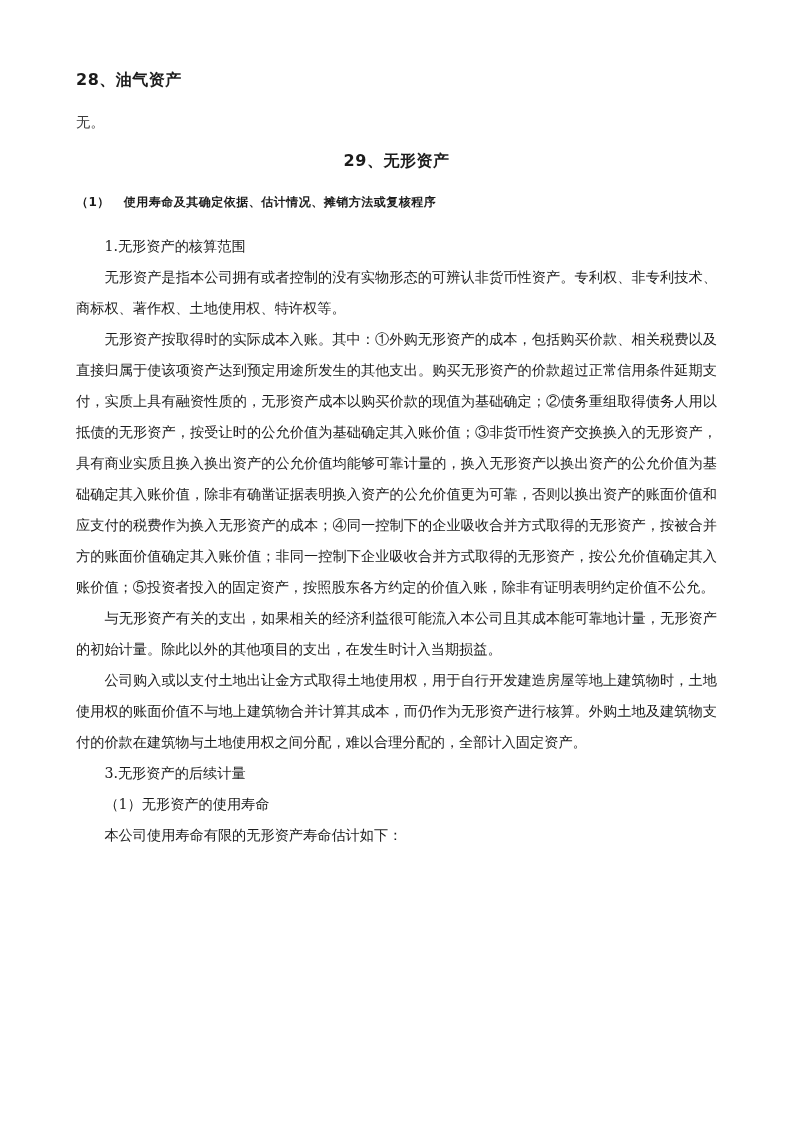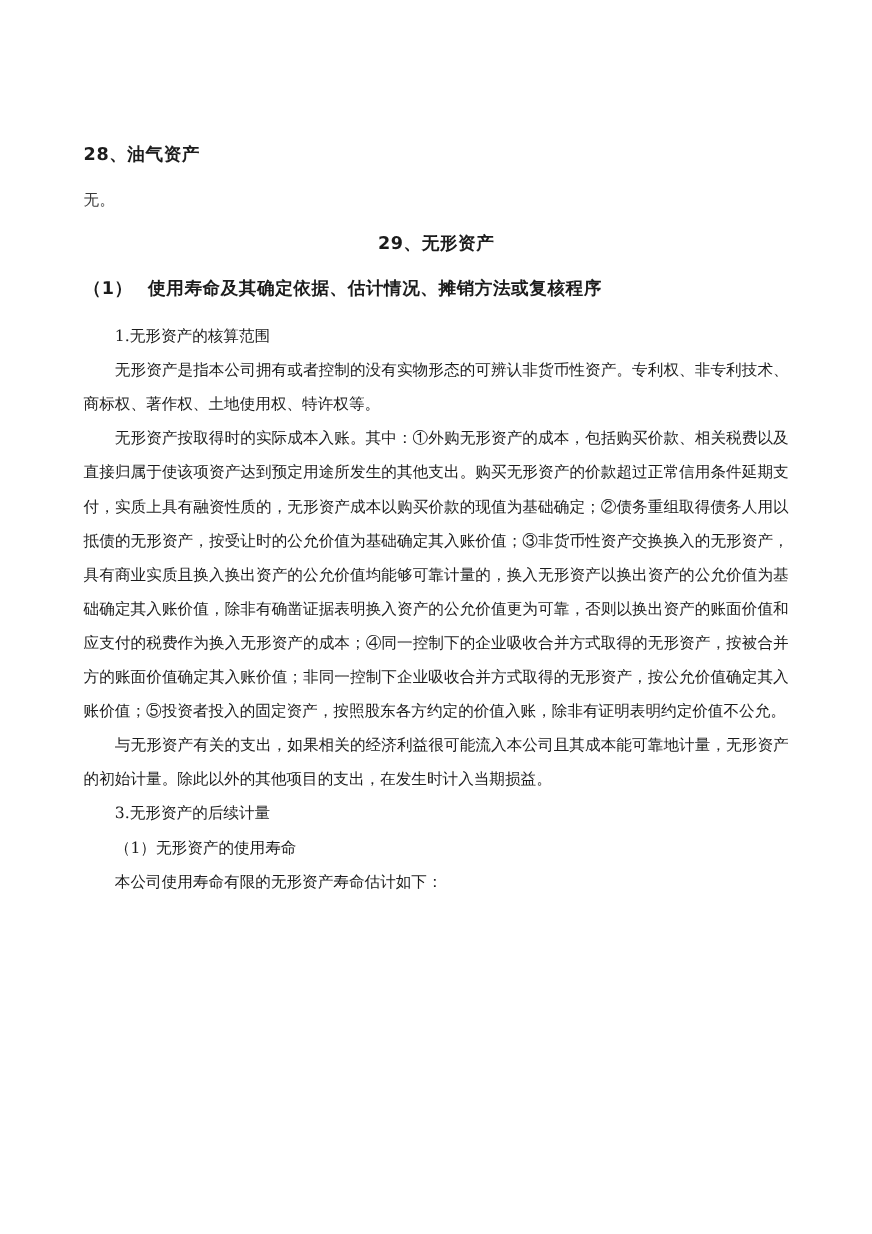--- a/index.html
+++ b/index.html
@@ -6,25 +6,24 @@
     margin: 0;
     padding: 0;
     background: #ffffff;
   }
   .page {
     position: relative;
     width: 793px;
     height: 920px;
     background: #ffffff;
     box-sizing: border-box;
-    padding: 113px 76px 0 76px;
+    padding: 70px 76px 0 76px;
     color: #1c1c1c;
     font-family: "DejaVu Serif", "Liberation Serif", serif;
     overflow: hidden;
-    margin-top: 17px;
   }
   h2.sec-heading {
     font-family: "DejaVu Sans", "Liberation Sans", sans-serif;
     font-size: 16px;
     line-height: 20px;
     font-weight: 700;
     margin: 0;
     letter-spacing: 0.5px;
   }
   h2.sec-heading.second {
@@ -32,21 +31,21 @@
     text-align: center;
   }
   p.plain-line {
     font-size: 14.2px;
     line-height: 20px;
     margin: 22px 0 0 0;
     color: #3a3a3a;
   }
   h3.sub-heading {
     font-family: "DejaVu Sans", "Liberation Sans", sans-serif;
-    font-size: 16px;
+    font-size: 12px;
     line-height: 20px;
     font-weight: 700;
     margin: 21px 0 0 0;
     letter-spacing: 0.5px;
   }
   h3.sub-heading .sub-no {
     margin-right: 14px;
   }
   .body-text {
     margin-top: 19px;
@@ -81,20 +80,21 @@
 
   <h3 class="sub-heading">
     <span class="sub-no">（1）</span><span>使用寿命及其确定依据、估计情况、摊销方法或复核程序</span>
   </h3>
 
   <div class="body-text">
     <p>1.无形资产的核算范围</p>
     <p>无形资产是指本公司拥有或者控制的没有实物形态的可辨认非货币性资产。专利权、非专利技术、商标权、著作权、土地使用权、特许权等。</p>
     <p>无形资产按取得时的实际成本入账。其中：①外购无形资产的成本，包括购买价款、相关税费以及直接归属于使该项资产达到预定用途所发生的其他支出。购买无形资产的价款超过正常信用条件延期支付，实质上具有融资性质的，无形资产成本以购买价款的现值为基础确定；②债务重组取得债务人用以抵债的无形资产，按受让时的公允价值为基础确定其入账价值；③非货币性资产交换换入的无形资产，具有商业实质且换入换出资产的公允价值均能够可靠计量的，换入无形资产以换出资产的公允价值为基础确定其入账价值，除非有确凿证据表明换入资产的公允价值更为可靠，否则以换出资产的账面价值和应支付的税费作为换入无形资产的成本；④同一控制下的企业吸收合并方式取得的无形资产，按被合并方的账面价值确定其入账价值；非同一控制下企业吸收合并方式取得的无形资产，按公允价值确定其入账价值；⑤投资者投入的固定资产，按照股东各方约定的价值入账，除非有证明表明约定价值不公允。</p>
     <p>与无形资产有关的支出，如果相关的经济利益很可能流入本公司且其成本能可靠地计量，无形资产的初始计量。除此以外的其他项目的支出，在发生时计入当期损益。</p>
+    <p>公司购入或以支付土地出让金方式取得土地使用权，用于自行开发建造房屋等地上建筑物时，土地使用权的账面价值不与地上建筑物合并计算其成本，而仍作为无形资产进行核算。外购土地及建筑物支付的价款在建筑物与土地使用权之间分配，难以合理分配的，全部计入固定资产。</p>
     <p>3.无形资产的后续计量</p>
     <p>（1）无形资产的使用寿命</p>
     <p>本公司使用寿命有限的无形资产寿命估计如下：</p>
   </div>
 
   <div class="page-number">51</div>
 
 </div>
 
 </body></html>

